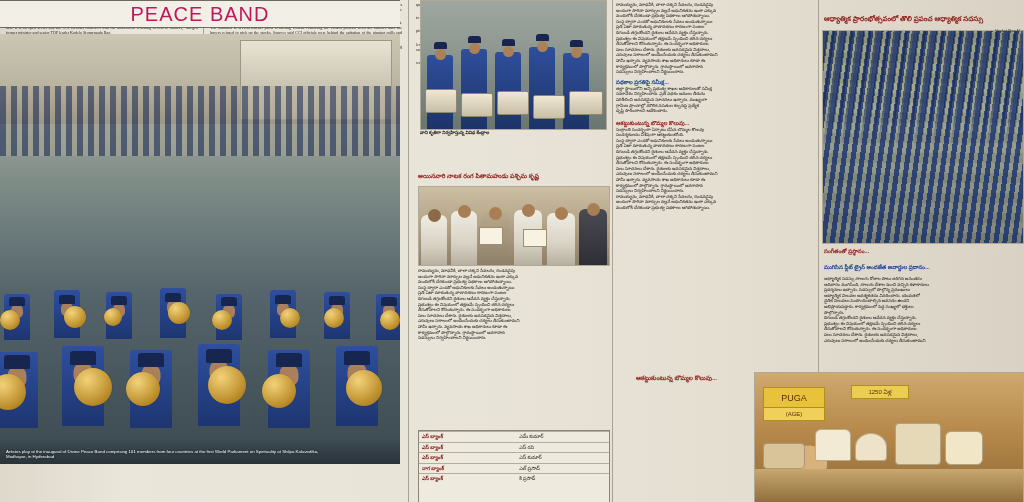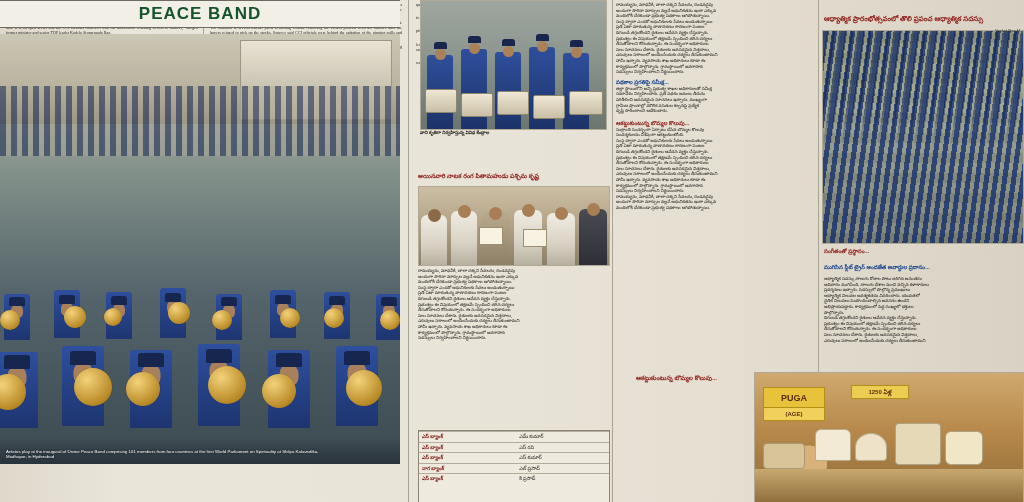--- a/index.html
+++ b/index.html
@@ -87,24 +87,24 @@
     height: 26px;
     background: #f2efe6;
     border-top: 1px solid #6d6a63;
     border-bottom: 1px solid #6d6a63;
     display: flex;
     align-items: center;
     justify-content: center;
   }
   #peace-band-title .t {
     font-family: "Liberation Sans", sans-serif;
-    font-weight: bold;
-    font-size: 17px;
+    font-weight: normal;
+    font-size: 20px;
     letter-spacing: 1px;
-    color: #14532d;
+    color: #be185d;
   }
   #peace-band-credit {
     position: absolute;
     right: 4px;
     top: 28px;
     font-size: 4px;
     color: #3c3932;
     font-family: "Liberation Sans", sans-serif;
   }
   #band-photo {
@@ -265,21 +265,21 @@
     background:
       radial-gradient(circle at 20% 70%, #d8b27a 0 18px, transparent 19px),
       linear-gradient(180deg, #cfa96f 0%, #b7884a 45%, #8d6a38 100%);
   }
   .banner-yellow {
     position: absolute;
     background: #e9c23b;
     border: 1px solid #b28f17;
     color: #5a2d0b;
     font-family: "Liberation Sans", sans-serif;
-    font-weight: bold;
+    font-weight: normal;
     text-align: center;
   }
 
   
   .mb-bg {
     position: absolute;
     inset: 0;
     background: linear-gradient(180deg,#9aa08c 0%, #7d8a76 30%, #63705d 65%, #4b574a 100%);
   }
   .mb-figs {

